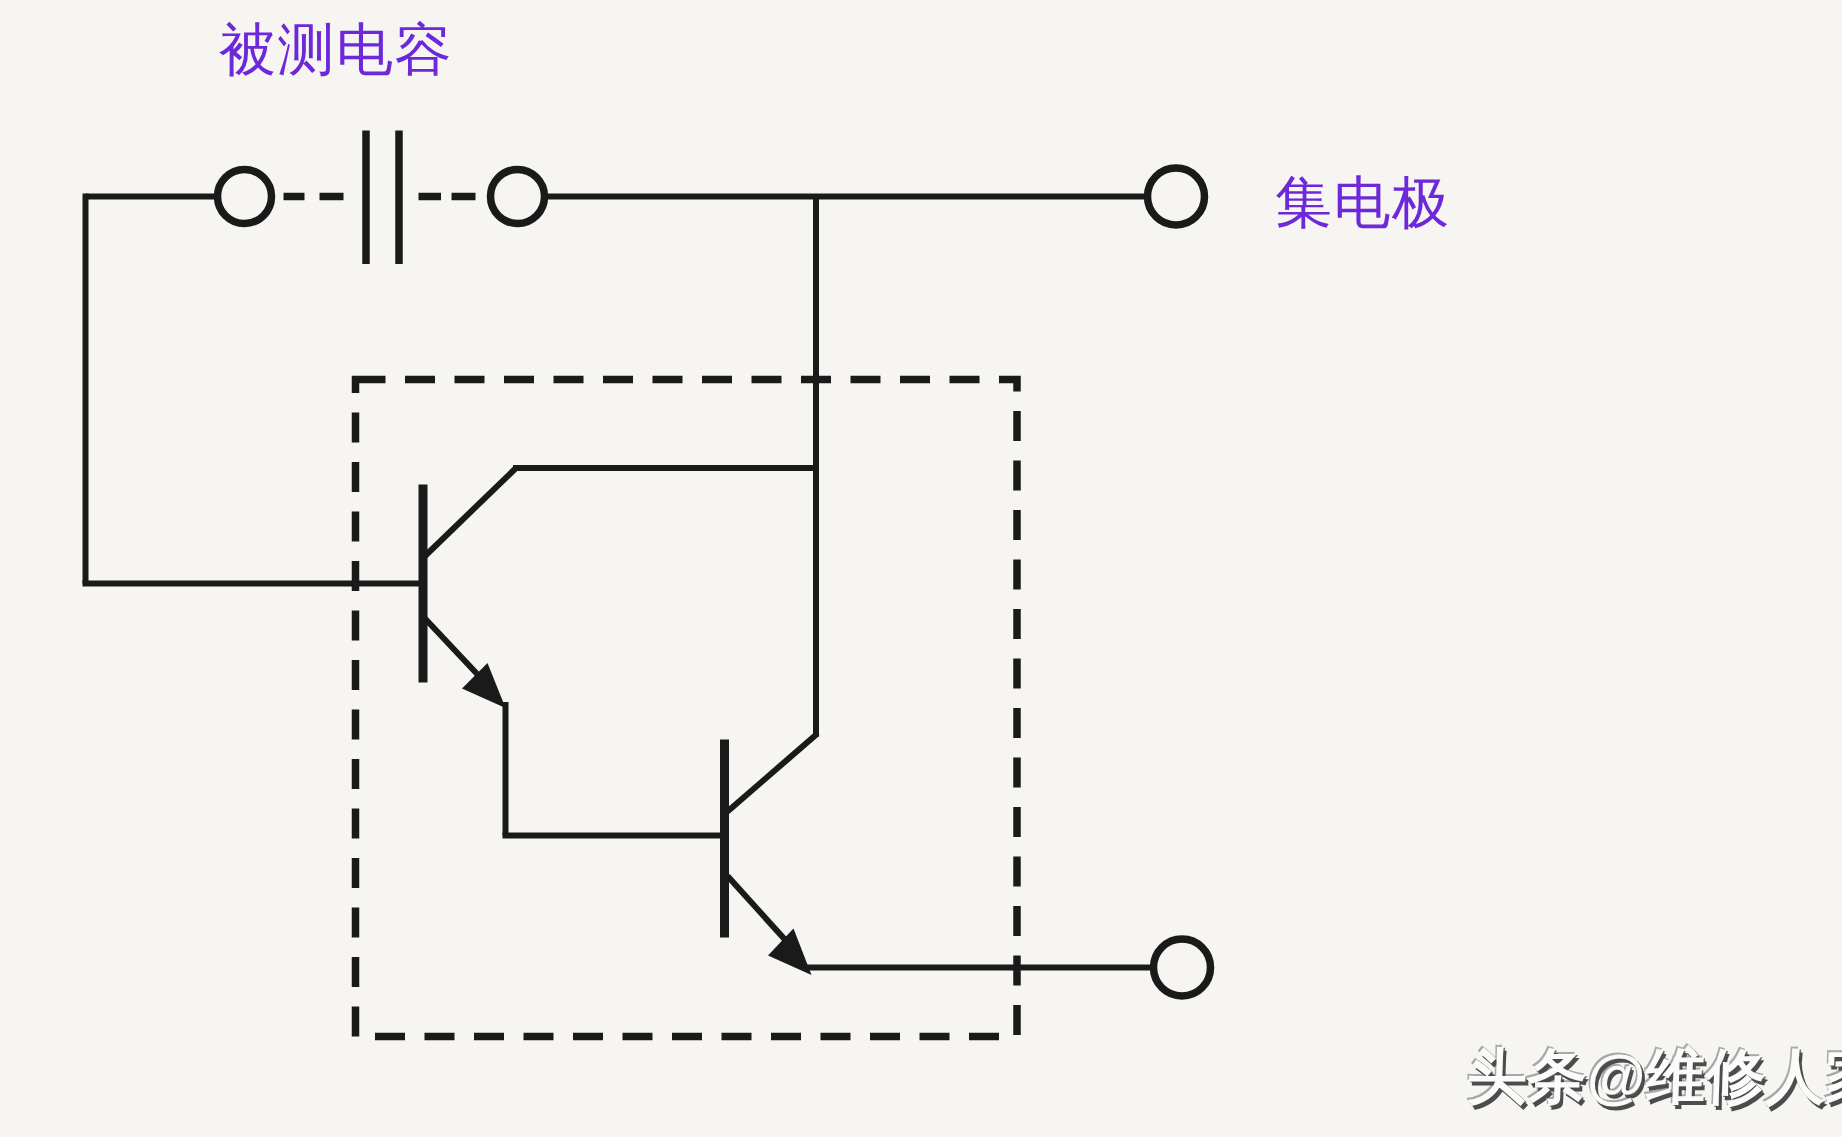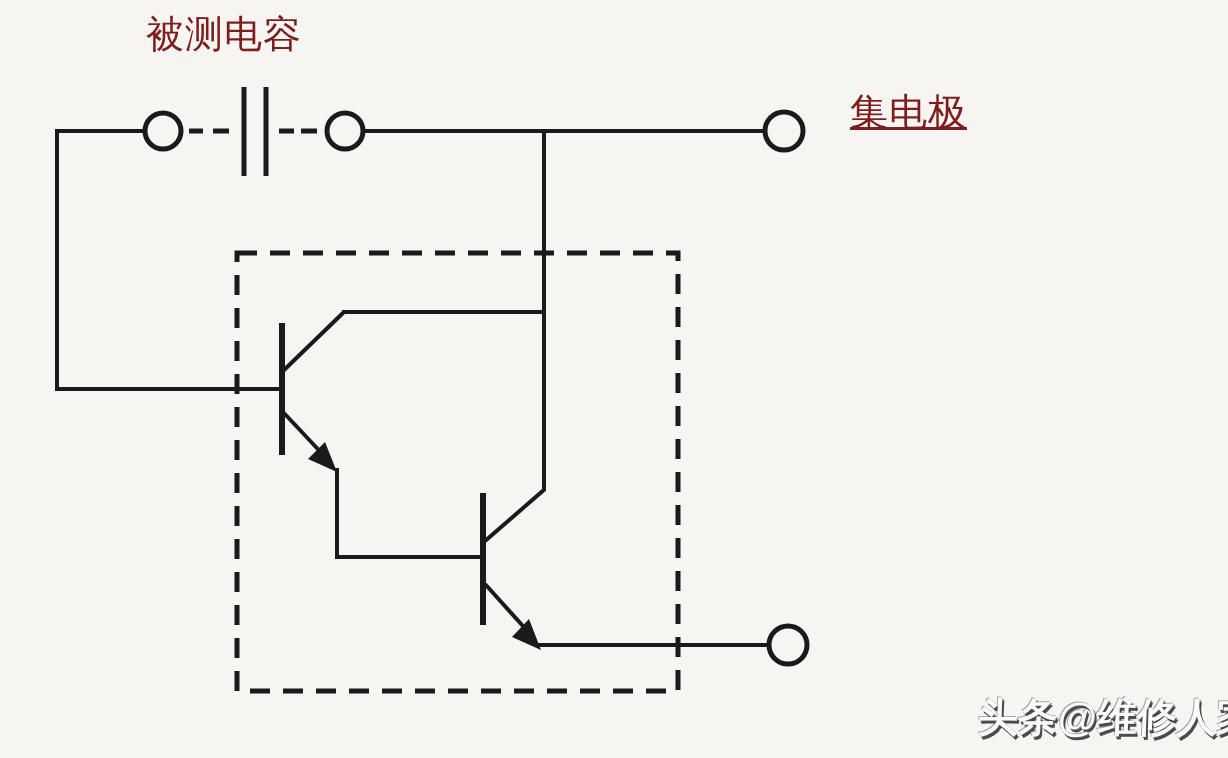--- a/index.html
+++ b/index.html
@@ -18,35 +18,34 @@
     position: absolute;
     inset: 0;
   }
   svg.schematic {
     position: absolute;
     left: 0;
     top: 0;
   }
   .label {
     position: absolute;
-    color: #7f1d1d;
+    color: #6d28d9;
     font-size: 38px;
     line-height: 1.1;
     letter-spacing: 1px;
     white-space: nowrap;
     font-family: "Liberation Serif", serif;
   }
   .label-capacitor {
     left: 146px;
     top: 14px;
   }
   .label-collector {
     left: 850px;
-    top: 92px;
-    text-decoration: underline;
+    top: 116px;
   }
   .label-emitter {
     left: 856px;
     top: 620px;
   }
   .watermark {
     position: absolute;
     left: 978px;
     top: 690px;
     font-size: 40px;

